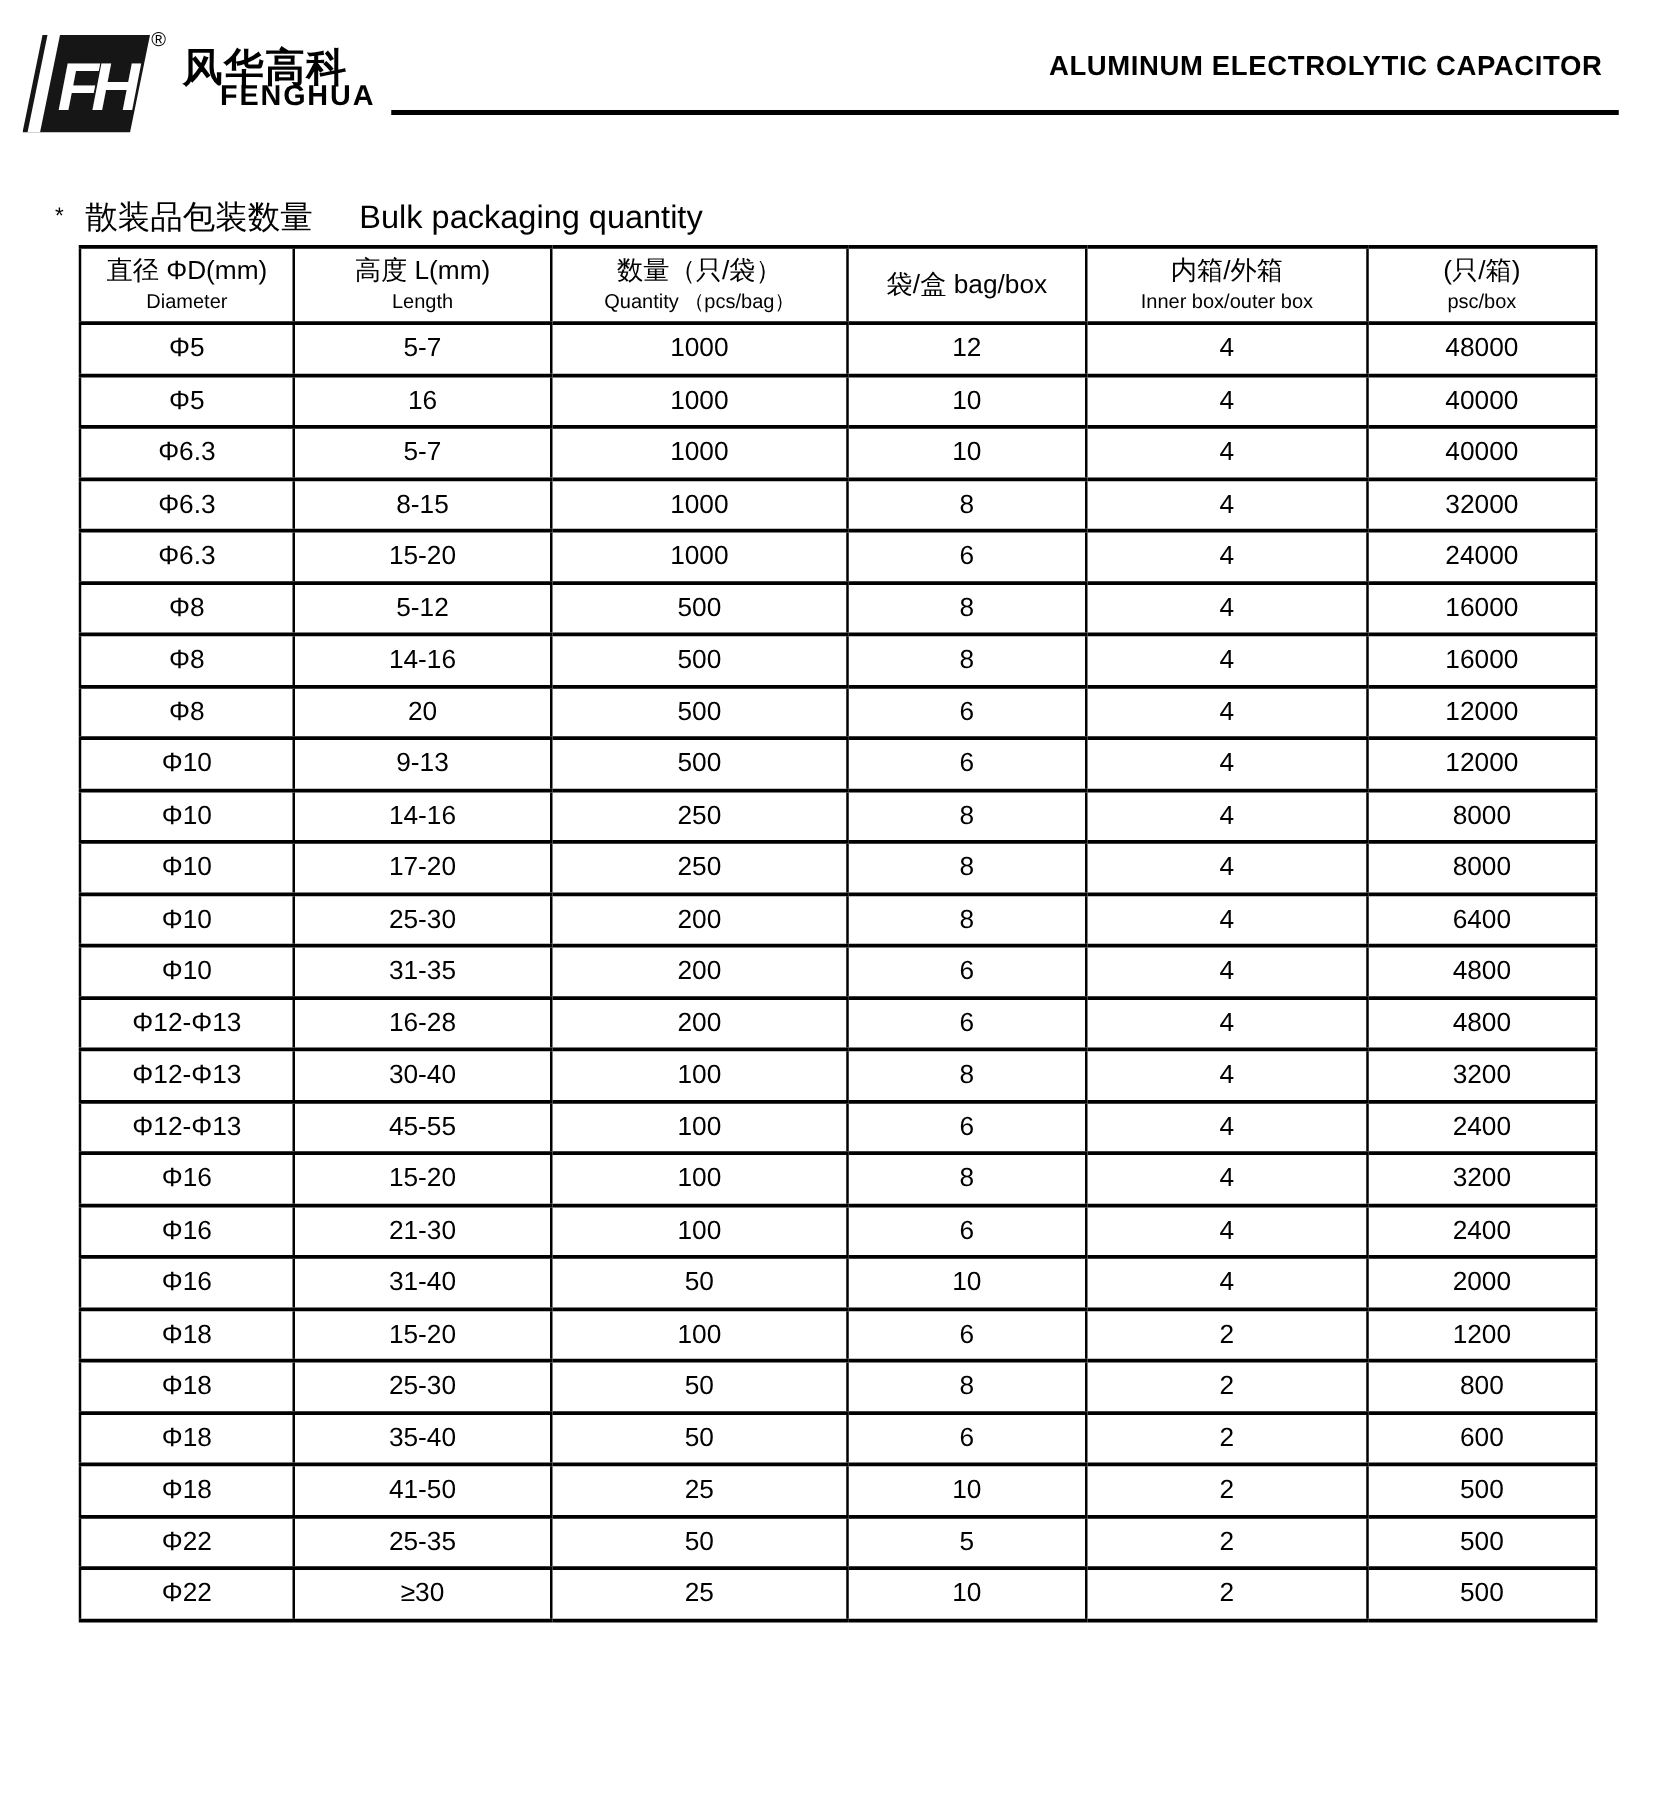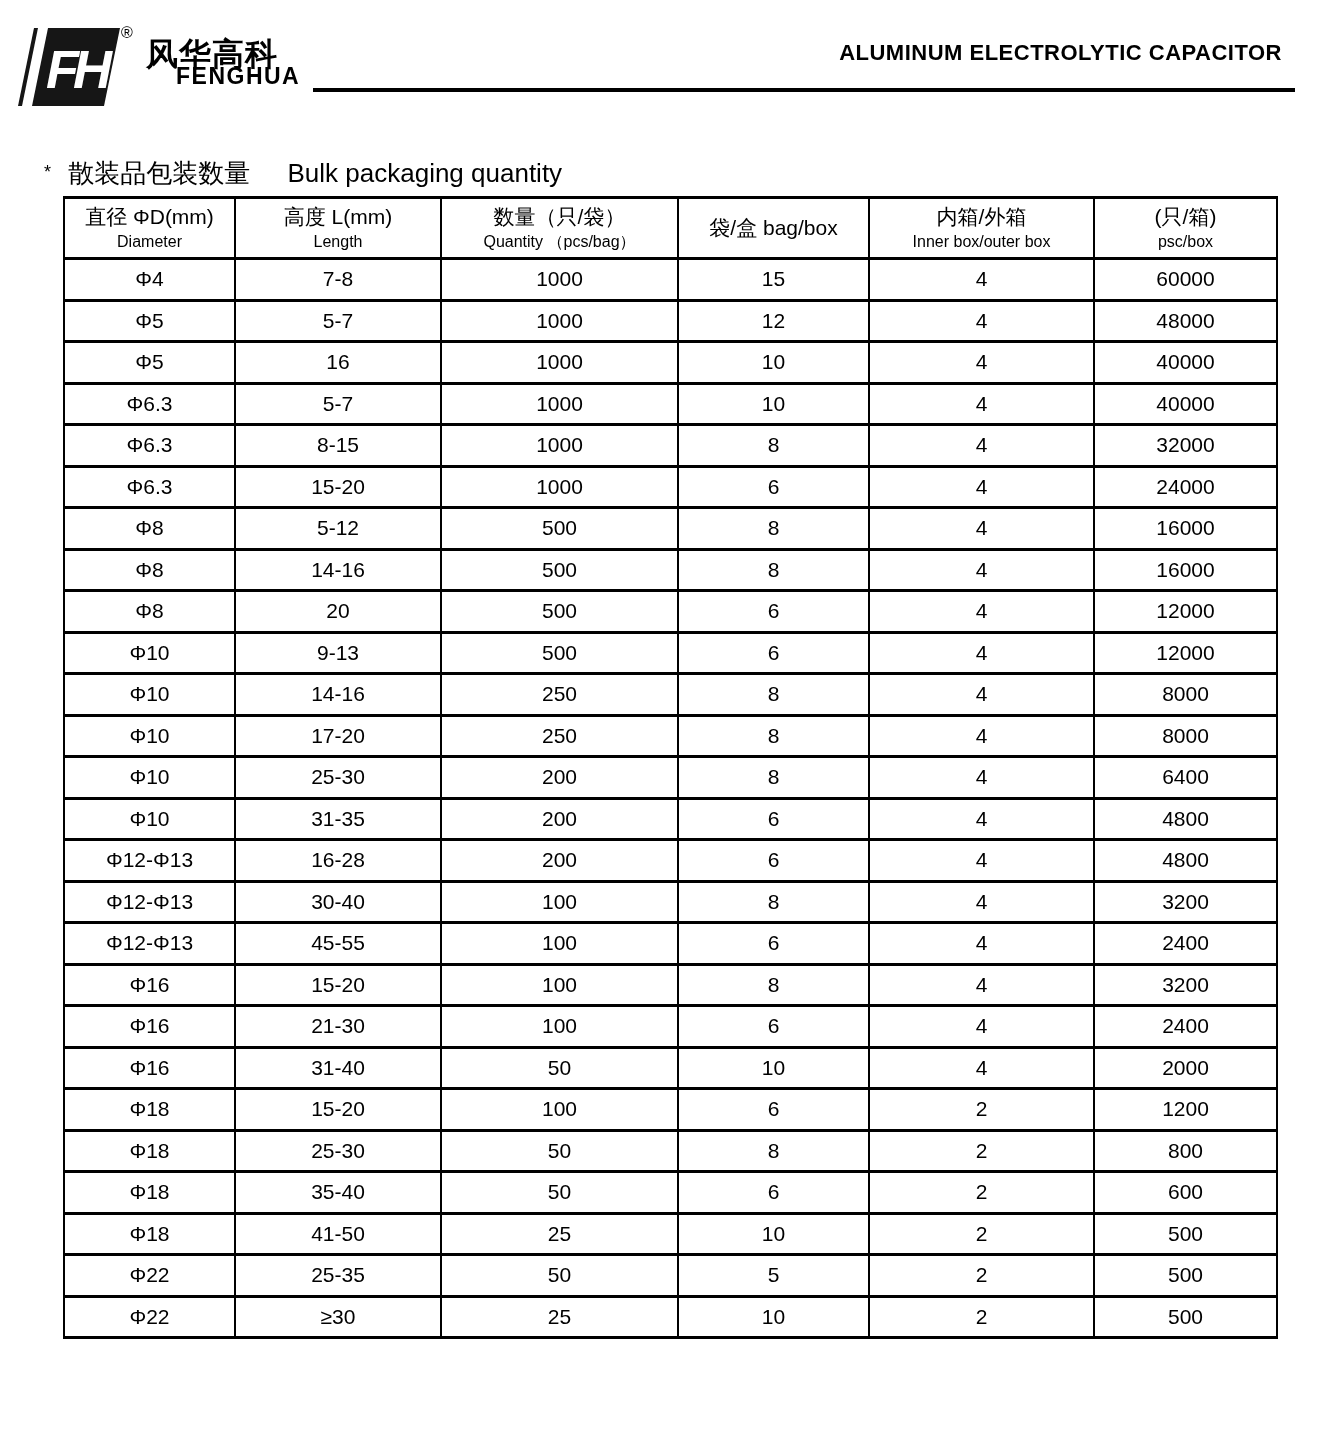--- a/index.html
+++ b/index.html
@@ -179,28 +179,20 @@
           <div class="h-en">Inner box/outer box</div>
         </th>
         <th>
           <div class="h-zh">(只/箱)</div>
           <div class="h-en">psc/box</div>
         </th>
       </tr>
     </thead>
     <tbody>
         <tr>
-          <td>Φ4</td>
-          <td>7-8</td>
-          <td>1000</td>
-          <td>15</td>
-          <td>4</td>
-          <td>60000</td>
-        </tr>
-        <tr>
           <td>Φ5</td>
           <td>5-7</td>
           <td>1000</td>
           <td>12</td>
           <td>4</td>
           <td>48000</td>
         </tr>
         <tr>
           <td>Φ5</td>
           <td>16</td>

